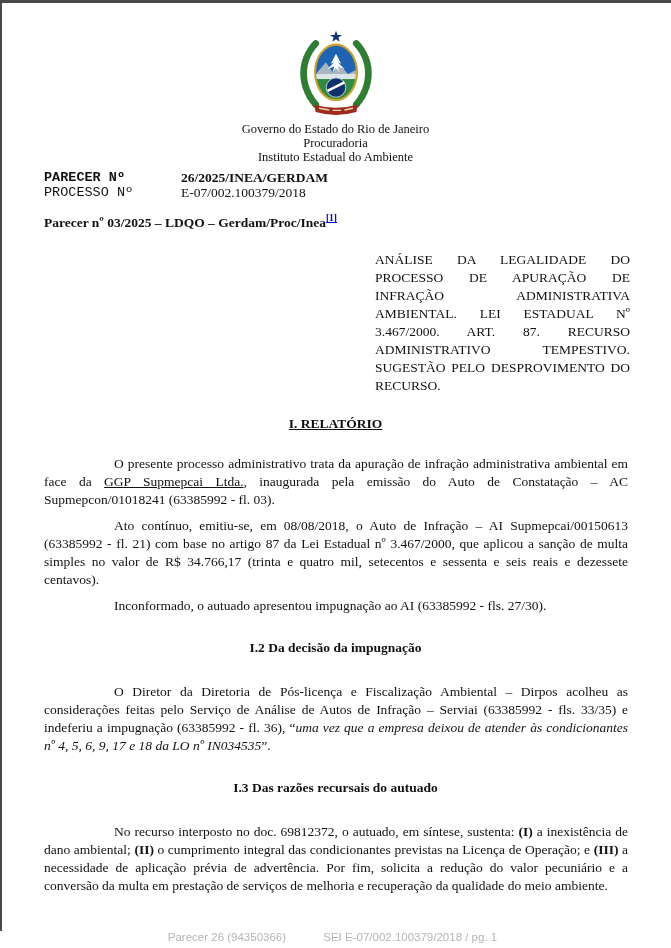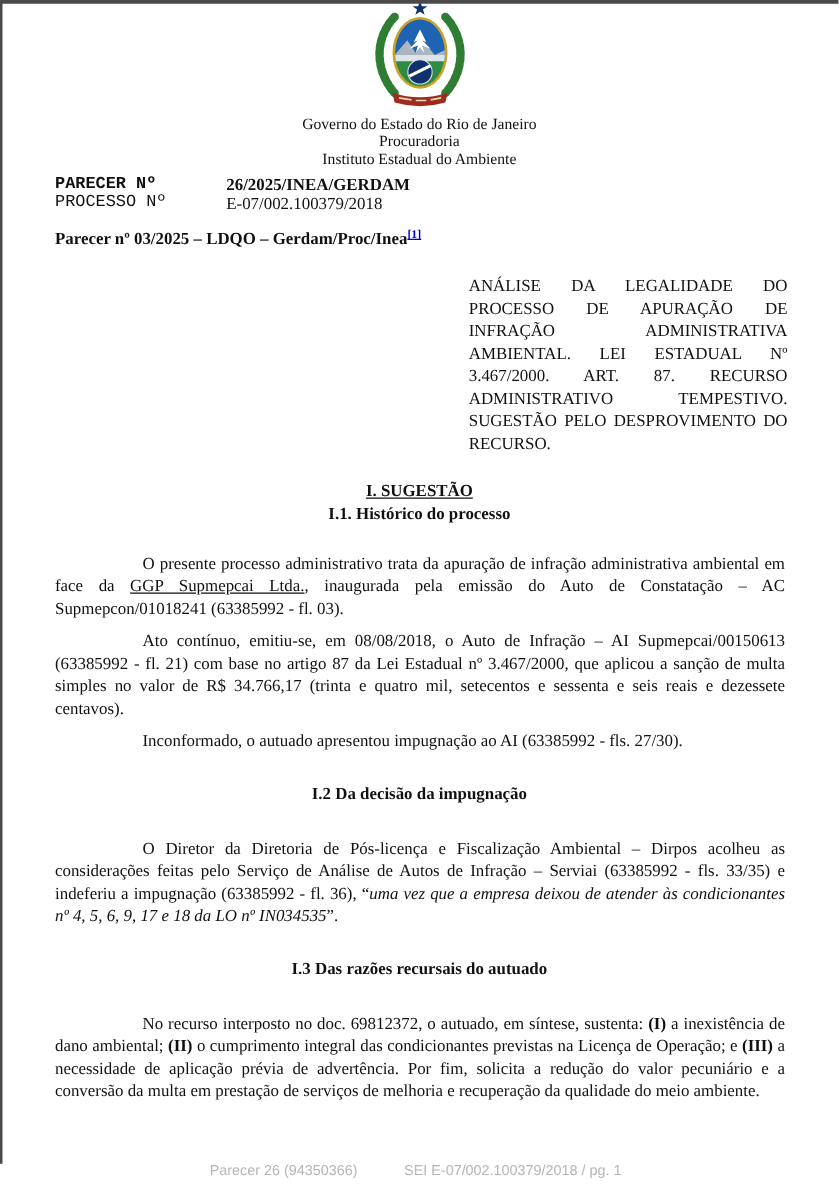--- a/index.html
+++ b/index.html
@@ -8,21 +8,21 @@
     width: 671px;
     height: 948px;
     background: #ffffff;
     overflow: hidden;
     font-family: "Liberation Serif", "DejaVu Serif", serif;
     color: #111111;
   }
   .edge-top  { position: absolute; top: 0; left: 0; width: 671px; height: 3px; background: #4a4a4a; }
   .edge-left { position: absolute; top: 0; left: 0; width: 2px; height: 931px; background: #4a4a4a; }
 
-  .logo-wrap { text-align: center; line-height: 0; }
+  .logo-wrap { text-align: center; padding-top: 30px; line-height: 0; }
   .org-lines { text-align: center; font-size: 12.5px; line-height: 14px; margin-top: 4px; }
 
   .meta { margin: 7px 0 0 44px; font-size: 13.5px; line-height: 14.5px; }
   .meta-row { display: flex; }
   .meta-label { width: 137px; flex: 0 0 137px; font-family: Liberation Mono, monospace; }
   .bold { font-weight: bold; }
 
   .reference { margin: 13px 0 0 44px; font-size: 13.5px; font-weight: bold; }
   .footnote-link {
     color: #0000cc;
@@ -119,22 +119,21 @@
     <div class="meta-row">
       <div class="meta-label">PROCESSO Nº</div>
       <div>E-07/002.100379/2018</div>
     </div>
   </div>
 
   <div class="reference"><span>Parecer nº 03/2025 – LDQO – Gerdam/Proc/Inea</span><span class="footnote-link">[1]</span></div>
 
   <div class="ementa">ANÁLISE DA LEGALIDADE DO PROCESSO DE APURAÇÃO DE INFRAÇÃO ADMINISTRATIVA AMBIENTAL. LEI ESTADUAL Nº 3.467/2000. ART. 87. RECURSO ADMINISTRATIVO TEMPESTIVO. SUGESTÃO PELO DESPROVIMENTO DO RECURSO.</div>
 
-  <div class="h-center report-title">I. SUGESTÃO</div>
-  <div class="h-center sub-title">I.1. Histórico do processo</div>
+  <div class="h-center report-title">I. RELATÓRIO</div>
 
   <p class="para first"><span>O presente processo administrativo trata da apuração de infração administrativa ambiental em face da </span><span class="u">GGP Supmepcai Ltda.</span><span>, inaugurada pela emissão do Auto de Constatação – AC Supmepcon/01018241 (63385992 - fl. 03).</span></p>
 
   <p class="para">Ato contínuo, emitiu-se, em 08/08/2018, o Auto de Infração – AI Supmepcai/00150613 (63385992 - fl. 21) com base no artigo 87 da Lei Estadual nº 3.467/2000, que aplicou a sanção de multa simples no valor de R$ 34.766,17 (trinta e quatro mil, setecentos e sessenta e seis reais e dezessete centavos).</p>
 
   <p class="para">Inconformado, o autuado apresentou impugnação ao AI (63385992 - fls. 27/30).</p>
 
   <div class="h-center sec-title">I.2 Da decisão da impugnação</div>
 
   <p class="para after-head"><span>O Diretor da Diretoria de Pós-licença e Fiscalização Ambiental – Dirpos acolheu as considerações feitas pelo Serviço de Análise de Autos de Infração – Serviai (63385992 - fls. 33/35) e indeferiu a impugnação (63385992 - fl. 36), “</span><span class="it">uma vez que a empresa deixou de atender às condicionantes nº 4, 5, 6, 9, 17 e 18 da LO nº IN034535</span><span>”.</span></p>

